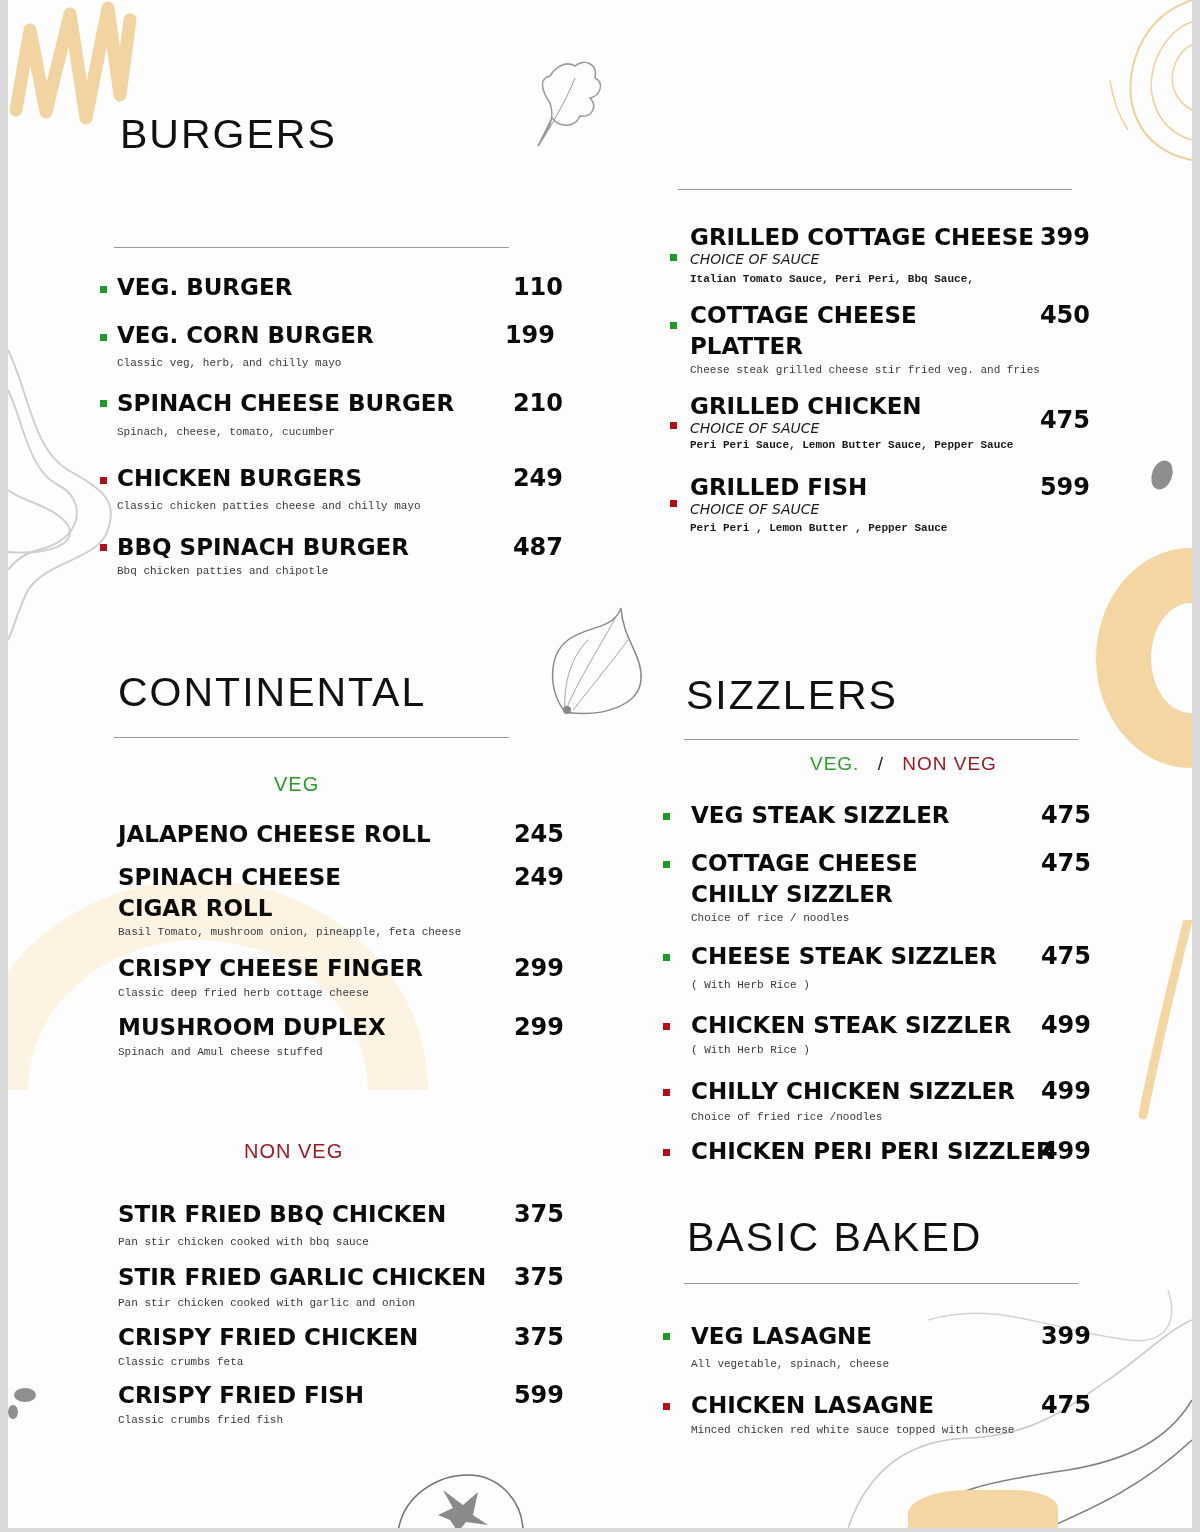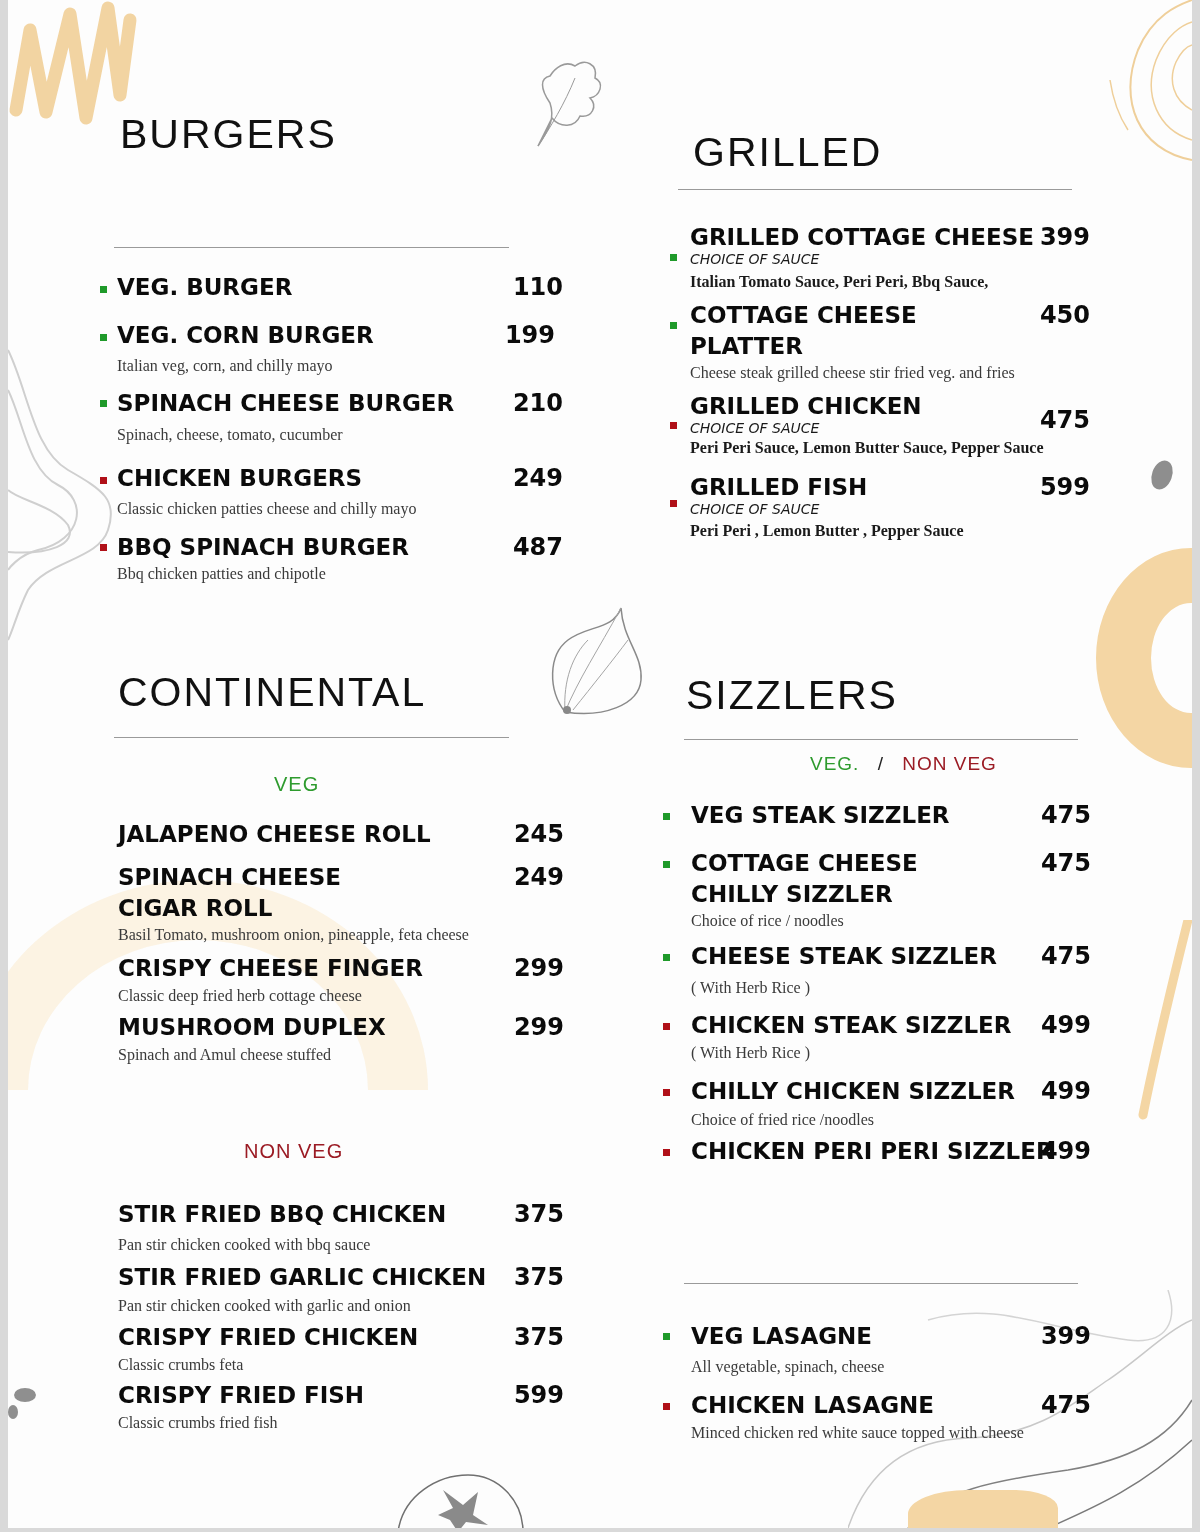--- a/index.html
+++ b/index.html
@@ -31,22 +31,22 @@
   .item-price {
     position: absolute; top: 0;
     font-family: "DejaVu Sans", sans-serif; font-weight: 700;
     font-size: 24px; line-height: 31px; color: #0b0b0b; text-align: right;
   }
   .item-sub {
     position: absolute; left: 0; font-family: "DejaVu Sans", sans-serif;
     font-style: italic; font-size: 14px; color: #1a1a1a; white-space: nowrap;
   }
   .item-desc {
-    position: absolute; left: 0; font-family: Liberation Serif, serif;
-    font-size: 16px; color: #3a3a3a; white-space: nowrap;
+    position: absolute; left: 0; font-family: Liberation Mono, monospace;
+    font-size: 11px; color: #3a3a3a; white-space: nowrap;
   }
   .item-desc.bold { font-weight: 700; color: #1a1a1a; }
   .dot { position: absolute; width: 7px; height: 7px; }
   .dot.veg { background: #1f9a2a; }
   .dot.nonveg { background: #b01018; }
 </style>
 </head>
 <body>
 
 <div class="page">
@@ -99,42 +99,41 @@
 
   <div class="item" style="left:109px;top:272px;width:446px">
     <span class="dot veg" style="left:-17px;top:14px"></span>
     <span class="item-name">VEG. BURGER</span>
     <span class="item-price" style="right:0">110</span>
   </div>
   <div class="item" style="left:109px;top:320px;width:446px">
     <span class="dot veg" style="left:-17px;top:14px"></span>
     <span class="item-name">VEG. CORN BURGER</span>
     <span class="item-price" style="right:8px">199</span>
-    <span class="item-desc" style="top:37px">Italian veg, corn, and chilly mayo</span>
+    <span class="item-desc" style="top:37px">Classic veg, herb, and chilly mayo</span>
   </div>
   <div class="item" style="left:109px;top:388px;width:446px">
     <span class="dot veg" style="left:-17px;top:12px"></span>
     <span class="item-name">SPINACH CHEESE BURGER</span>
     <span class="item-price" style="right:0">210</span>
     <span class="item-desc" style="top:38px">Spinach, cheese, tomato, cucumber</span>
   </div>
   <div class="item" style="left:109px;top:463px;width:446px">
     <span class="dot nonveg" style="left:-17px;top:14px"></span>
     <span class="item-name">CHICKEN BURGERS</span>
     <span class="item-price" style="right:0">249</span>
     <span class="item-desc" style="top:37px">Classic chicken patties cheese and chilly mayo</span>
   </div>
   <div class="item" style="left:109px;top:532px;width:446px">
     <span class="dot nonveg" style="left:-17px;top:12px"></span>
     <span class="item-name">BBQ SPINACH BURGER</span>
     <span class="item-price" style="right:0">487</span>
     <span class="item-desc" style="top:33px">Bbq chicken patties and chipotle</span>
   </div>
 
-  <div class="section-title" style="left:685px;top:118px">GRILLED</div>
   <div class="rule" style="left:670px;top:189px;width:394px"></div>
 
   <div class="item" style="left:682px;top:222px;width:400px">
     <span class="dot veg" style="left:-20px;top:32px"></span>
     <span class="item-name">GRILLED COTTAGE CHEESE</span>
     <span class="item-price" style="right:0">399</span>
     <span class="item-sub" style="top:29px">CHOICE OF SAUCE</span>
     <span class="item-desc bold" style="top:51px">Italian Tomato Sauce, Peri Peri, Bbq Sauce,</span>
   </div>
   <div class="item" style="left:682px;top:300px;width:400px">
@@ -244,20 +243,21 @@
     <span class="item-name">CHILLY CHICKEN SIZZLER</span>
     <span class="item-price" style="right:0">499</span>
     <span class="item-desc" style="top:35px">Choice of fried rice /noodles</span>
   </div>
   <div class="item" style="left:683px;top:1136px;width:400px">
     <span class="dot nonveg" style="left:-28px;top:13px"></span>
     <span class="item-name">CHICKEN PERI PERI SIZZLER</span>
     <span class="item-price" style="right:0">499</span>
   </div>
 
+  <div class="section-title" style="left:679px;top:1203px">BASIC BAKED</div>
   <div class="rule" style="left:676px;top:1283px;width:394px"></div>
 
   <div class="item" style="left:683px;top:1321px;width:400px">
     <span class="dot veg" style="left:-28px;top:12px"></span>
     <span class="item-name">VEG LASAGNE</span>
     <span class="item-price" style="right:0">399</span>
     <span class="item-desc" style="top:37px">All vegetable, spinach, cheese</span>
   </div>
   <div class="item" style="left:683px;top:1390px;width:400px">
     <span class="dot nonveg" style="left:-28px;top:13px"></span>

